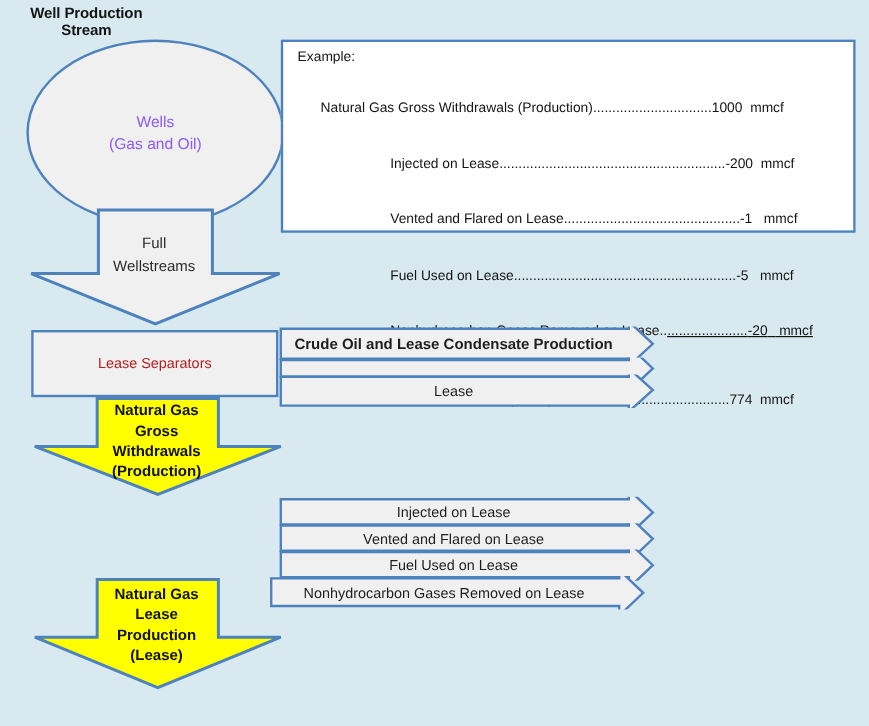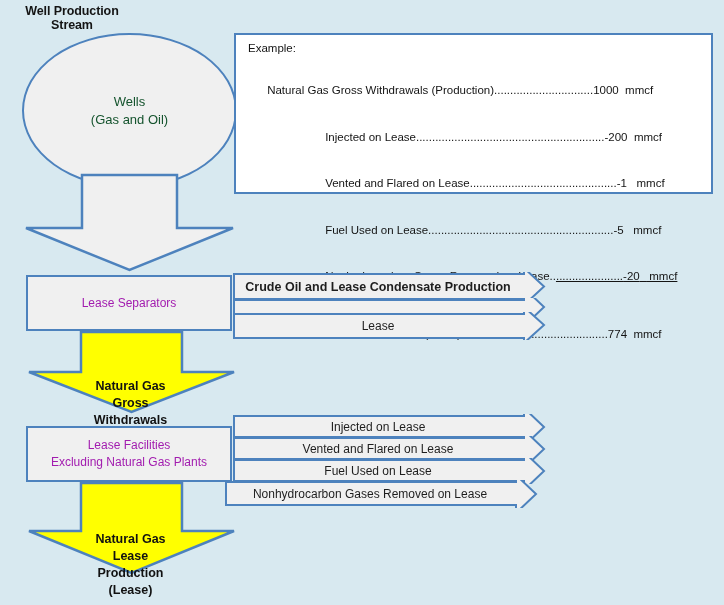--- a/index.html
+++ b/index.html
@@ -45,21 +45,21 @@
     border-radius: 50%;
     background: #f0f0f0;
     box-sizing: border-box;
     display: flex;
     flex-direction: column;
     align-items: center;
     justify-content: center;
   }
   #wells-ellipse .line {
     font-size: 13px;
-    color: #14532d;
+    color: #8b5cf6;
     line-height: 18px;
   }
 
   
   #example-box {
     left: 234px;
     top: 33px;
     width: 479px;
     height: 161px;
     background: #ffffff;
@@ -93,21 +93,21 @@
   
   .process-box {
     background: #f0f0f0;
     border: 2px solid #4d82bd;
     box-sizing: border-box;
     display: flex;
     flex-direction: column;
     align-items: center;
     justify-content: center;
     font-size: 12px;
-    color: #a21caf;
+    color: #b91c1c;
     line-height: 17px;
   }
   #lease-separators-box { left: 26px; top: 275px; width: 206px; height: 56px; }
   #lease-facilities-box { left: 26px; top: 426px; width: 206px; height: 56px; }
 
   
   .right-arrow { position: absolute; }
   .right-arrow svg { display: block; }
   .right-arrow .ra-label {
     position: absolute;
@@ -126,21 +126,20 @@
   .yellow-arrow { position: absolute; }
   .yellow-arrow svg { display: block; }
   .yellow-arrow .ya-label {
     position: absolute;
     text-align: center;
     font-weight: bold;
     font-size: 12.5px;
     color: #111111;
     line-height: 17px;
     pointer-events: none;
-    margin-top: 44px;
   }
   #gross-withdrawals-arrow { left: 25px; top: 330px; }
   #gross-withdrawals-label { left: 58px; top: 334px; width: 145px; }
   #lease-production-arrow { left: 25px; top: 481px; }
   #lease-production-label { left: 58px; top: 487px; width: 145px; }
 </style>
 </head>
 <body>
 
 <div id="canvas">
@@ -177,20 +176,24 @@
     <span class="ex-line">
       <span>Natural Gas Lease Production (Sales)</span><span>..............................................</span><span>774</span>&nbsp;&nbsp;<span>mmcf</span>
     </span>
   </div>
 
   <div class="down-arrow-wrap" id="full-wellstreams-arrow">
     <svg width="215" height="100" viewBox="0 0 215 100">
       <polygon points="60,2 155,2 155,55 211,55 107.5,97 4,55 60,55" fill="#f0f0f0" stroke="#4d82bd" stroke-width="2.5" stroke-linejoin="miter"></polygon>
     </svg>
   </div>
+  <div class="down-arrow-label" id="full-wellstreams-label">
+    <div>Full</div>
+    <div>Wellstreams</div>
+  </div>
 
   <div class="right-arrow ra-bold" style="left:232px; top:272px;">
     <svg width="314" height="29" viewBox="0 0 314 29">
       <polygon points="2,2 292,2 292,-4 312,14.5 292,33 292,27 2,27" fill="#f0f0f0" stroke="#4d82bd" stroke-width="2" stroke-linejoin="miter"></polygon>
     </svg>
     <div class="ra-label" style="width:292px; height:29px;">Crude Oil and Lease Condensate Production</div>
   </div>
 
   <div class="right-arrow" style="left:232px; top:298px;">
     <svg width="314" height="18" viewBox="0 0 314 18">
@@ -245,24 +248,20 @@
     <div class="ra-label" style="width:292px; height:25px;">Fuel Used on Lease</div>
   </div>
 
   <div class="right-arrow" style="left:224px; top:480px;">
     <svg width="314" height="28" viewBox="0 0 314 28">
       <polygon points="2,2 292,2 292,-5 312,14 292,33 292,25 2,25" fill="#f0f0f0" stroke="#4d82bd" stroke-width="2" stroke-linejoin="miter"></polygon>
     </svg>
     <div class="ra-label" style="width:292px; height:27px;">Nonhydrocarbon Gases Removed on Lease</div>
   </div>
 
-  <div class="abs process-box" id="lease-facilities-box">
-    <div>Lease Facilities</div>
-    <div>Excluding Natural Gas Plants</div>
-  </div>
 
   <div class="yellow-arrow" id="lease-production-arrow">
     <svg width="213" height="95" viewBox="0 0 213 95">
       <polygon points="56,2 157,2 157,50 209,50 106.5,92 4,50 56,50" fill="#ffff00" stroke="#4d82bd" stroke-width="2.5" stroke-linejoin="miter"></polygon>
     </svg>
   </div>
   <div class="yellow-arrow" style="left:0;top:0;">
     <div class="ya-label abs" id="lease-production-label">
       <div>Natural Gas</div>
       <div>Lease</div>

